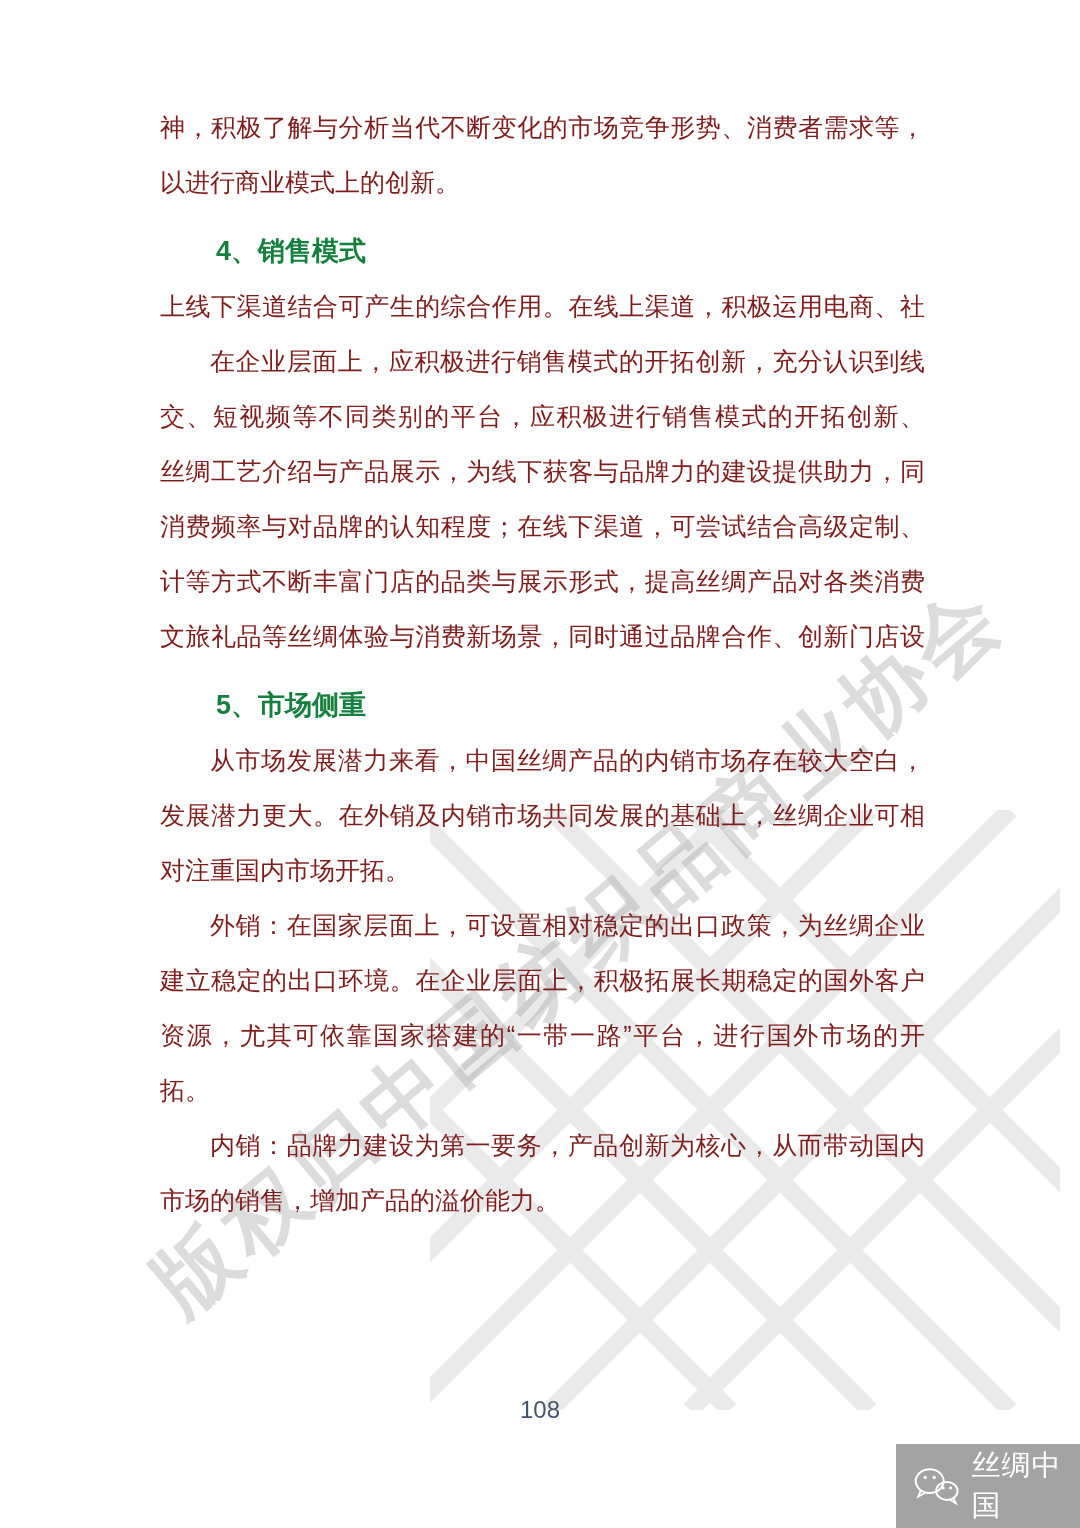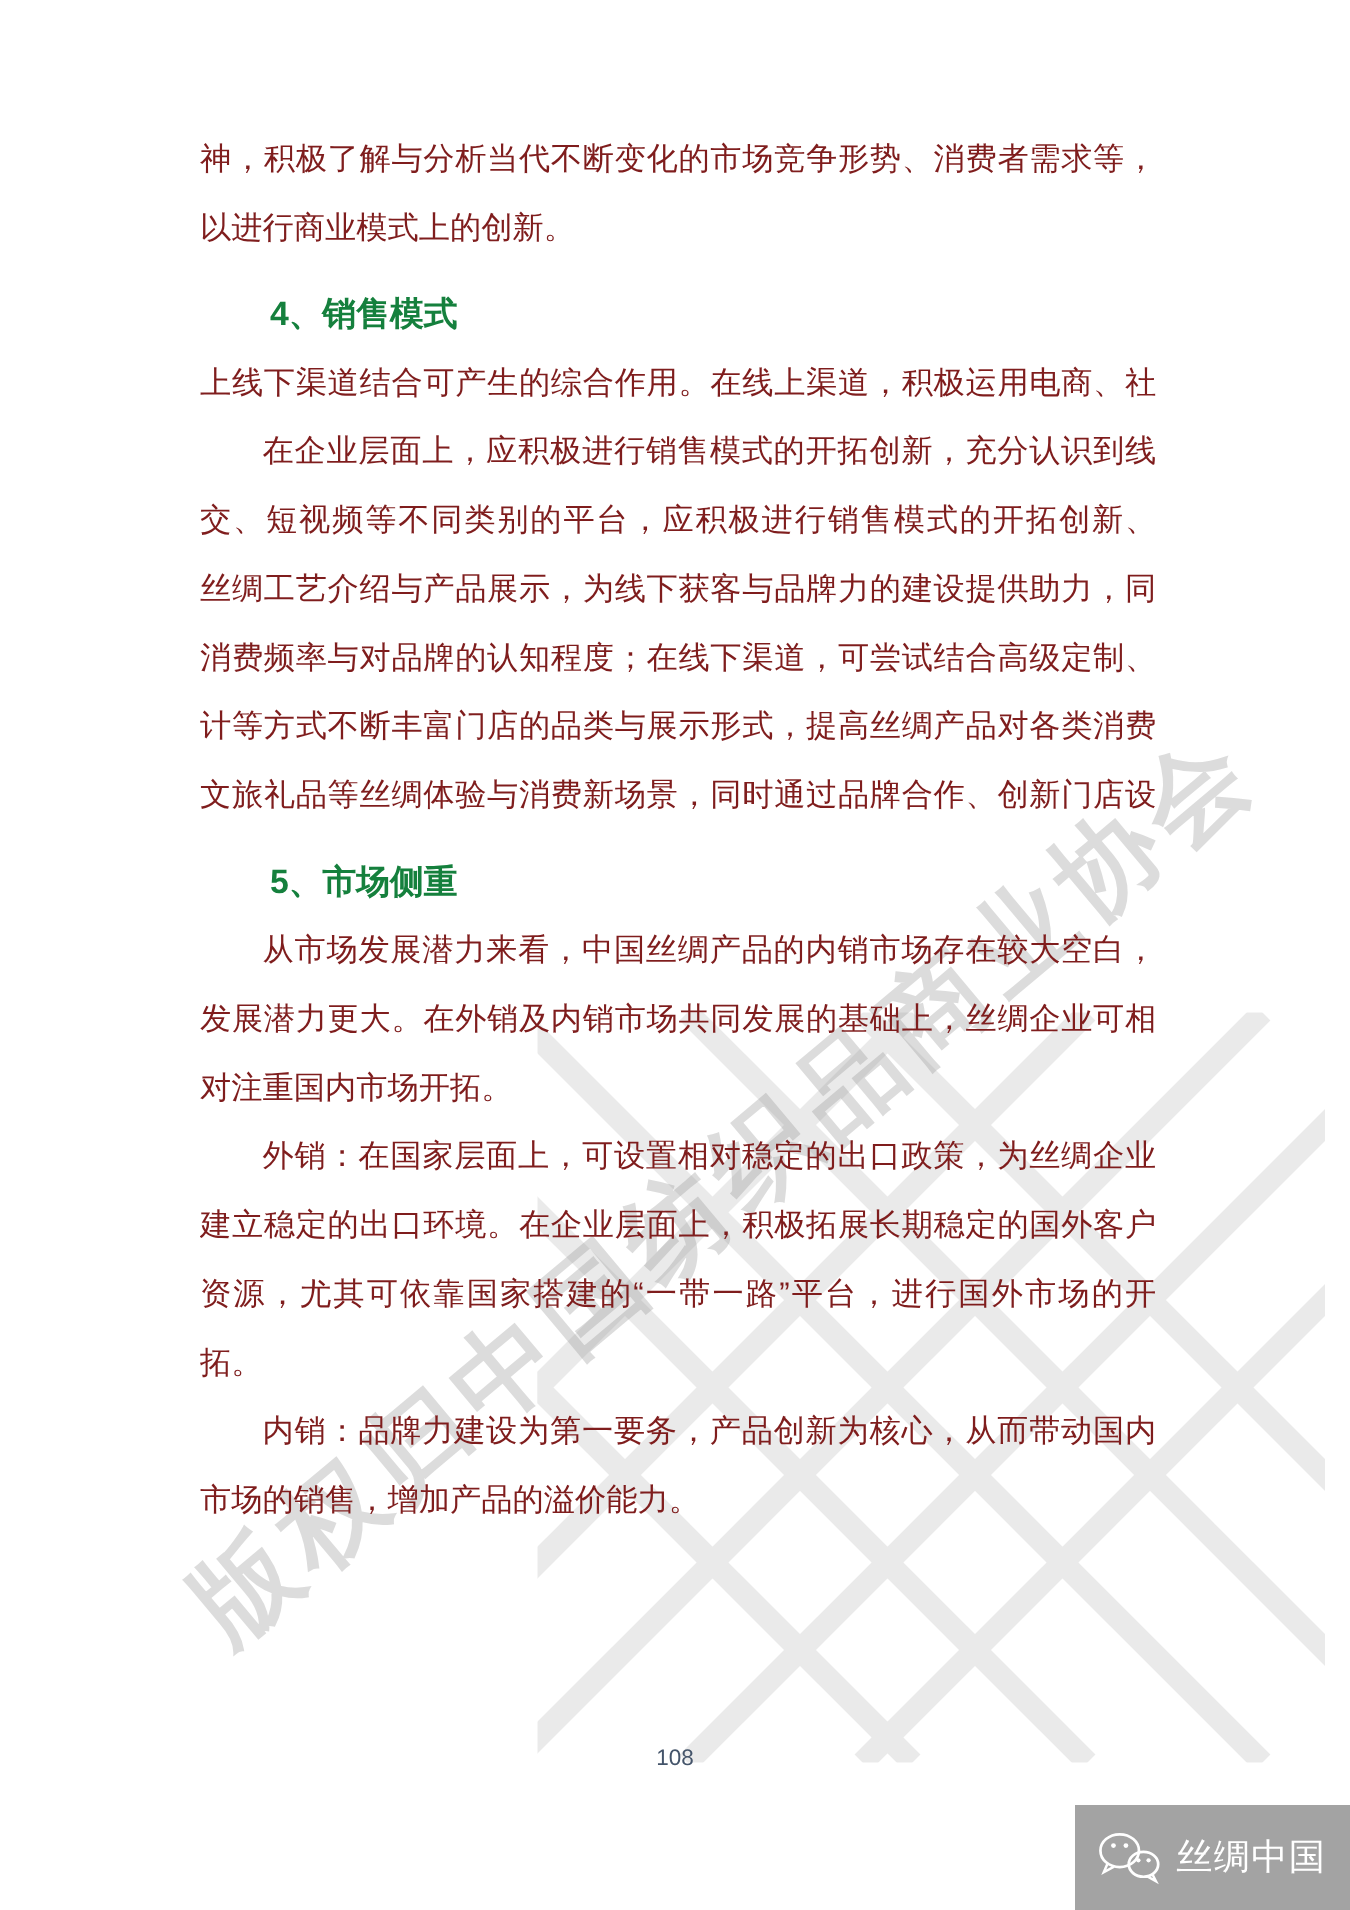--- a/index.html
+++ b/index.html
@@ -41,25 +41,25 @@
   .end  { text-align: left; }
   .ind  { text-indent: 50px; }
   .h {
     font-weight: bold; font-size: 27px; text-align: left;
     text-indent: 56px; margin-top: 14px; color: #15803d;
   }
 
   
   .page-number {
     position: absolute; left: 0; top: 1396px; width: 1080px;
-    text-align: center; font-size: 18px; color: #44546a; z-index: 1;
+    text-align: center; font-size: 24px; color: #44546a; z-index: 1;
   }
   .brand-bar {
     position: absolute; right: 0; bottom: 0; z-index: 2;
-    width: 220px; height: 84px; background: #a3a3a3;
+    width: 184px; height: 84px; background: #a3a3a3;
     display: flex; align-items: center; gap: 9px;
     box-sizing: border-box; padding-left: 14px;
   }
   .brand-bar .brand-text {
     color: #ffffff; font-size: 29px; letter-spacing: 1px;
   }
 </style>
 </head>
 <body>
 

